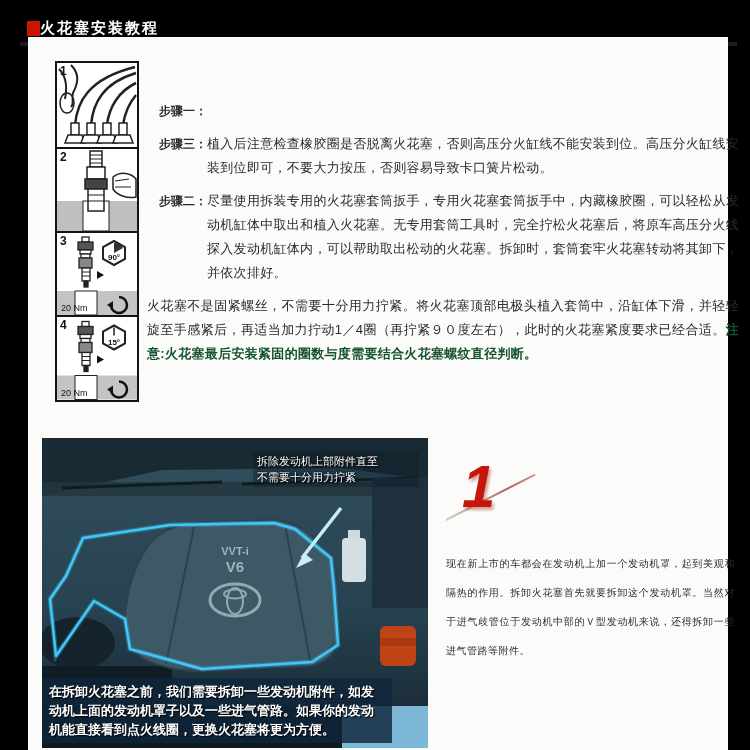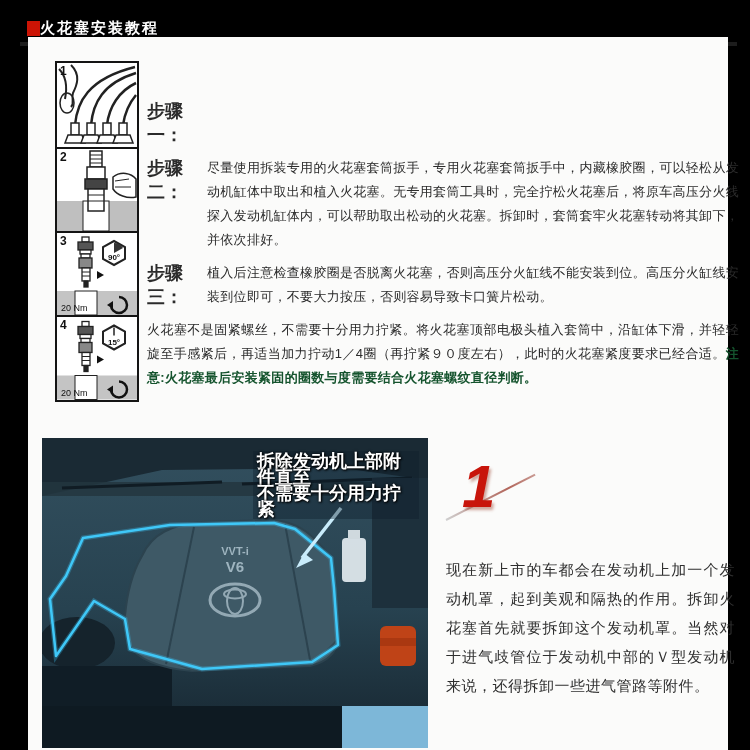--- a/index.html
+++ b/index.html
@@ -17,42 +17,42 @@
   .diagram{position:absolute;left:27px;top:24px;width:84px;}
   .panel{position:relative;width:84px;box-sizing:border-box;border:2px solid #141414;
          background:#fff;margin-top:-2px;}
   .panel:first-child{margin-top:0;}
   .panel svg{display:block;width:100%;height:100%;}
   .panel-num{position:absolute;top:1px;left:3px;font-weight:bold;font-size:12px;color:#111;}
   .panel-torque{position:absolute;bottom:2px;left:4px;font-size:9px;font-weight:normal;color:#111;}
   
   .steps{position:absolute;left:119px;top:62px;width:592px;color:#2b2b2b;}
   .step{display:flex;margin-bottom:9px;}
-  .step-label{flex:none;width:60px;font-weight:bold;font-size:18px;line-height:24px;}
+  .step-label{flex:none;width:60px;font-weight:bold;font-size:12px;line-height:24px;text-align:right;}
   .step-text{flex:1;font-size:13px;line-height:24px;text-align:justify;letter-spacing:.3px;}
   .step-note{color:#14532d;font-weight:bold;}
   
   .photo{position:absolute;left:14px;top:401px;width:386px;height:310px;background:#223c4c;overflow:hidden;}
   .photo svg.scene{position:absolute;left:0;top:0;}
   .callout{position:absolute;top:13px;right:9px;width:158px;padding:2px 4px;
-           background:rgba(14,30,42,.38);color:#fff;font-size:18px;font-weight:bold;
+           background:rgba(14,30,42,.38);color:#fff;font-size:11px;font-weight:normal;
            line-height:16px;text-shadow:1px 1px 2px #000,0 0 3px #000;}
   .caption{position:absolute;left:0;bottom:5px;width:350px;box-sizing:border-box;
            background:rgba(16,38,58,.82);color:#fff;font-weight:bold;font-size:13px;
            line-height:19px;padding:4px 7px;text-shadow:1px 1px 1px #000;}
   
   .side{position:absolute;left:418px;top:420px;width:289px;}
   .big-num{position:relative;height:80px;}
   .big-num .numeral{position:absolute;left:16px;top:0;font-size:60px;line-height:60px;
       font-weight:bold;font-style:italic;color:#c8150b;
       text-shadow:2px 3px 3px rgba(150,60,40,.45);}
   .num-slash{position:absolute;left:0;top:62px;width:100px;height:2px;
       background:linear-gradient(90deg,#cfcfcf 0%,#b2655a 70%,#c99a93 100%);
       transform:rotate(-27deg);transform-origin:left center;}
-  .side-para{margin-top:18px;font-size:15px;line-height:29px;color:#2e2e2e;
+  .side-para{margin-top:12px;font-size:10px;line-height:29px;color:#2e2e2e;
       text-align:justify;letter-spacing:.5px;}
 </style>
 </head>
 <body>
 
 <div class="page">
 
   <div class="header-bar">
     <span class="header-red"></span>
     <span class="header-title">火花塞安装教程</span>
@@ -158,26 +158,26 @@
         </svg>
         <span class="panel-torque">20 Nm</span>
       </div>
     </div>
 
     <div class="steps">
       <div class="step">
         <span class="step-label">步骤一：</span>
       </div>
       <div class="step">
+        <span class="step-label">步骤三：</span>
+        <span class="step-text">植入后注意检查橡胶圈是否脱离火花塞，否则高压分火缸线不能安装到位。高压分火缸线安装到位即可，不要大力按压，否则容易导致卡口簧片松动。</span>
+      </div>
+      <div class="step">
         <span class="step-label">步骤二：</span>
         <span class="step-text">尽量使用拆装专用的火花塞套筒扳手，专用火花塞套筒扳手中，内藏橡胶圈，可以轻松从发动机缸体中取出和植入火花塞。无专用套筒工具时，完全拧松火花塞后，将原车高压分火线探入发动机缸体内，可以帮助取出松动的火花塞。拆卸时，套筒套牢火花塞转动将其卸下，并依次排好。</span>
-      </div>
-      <div class="step">
-        <span class="step-label">步骤三：</span>
-        <span class="step-text">植入后注意检查橡胶圈是否脱离火花塞，否则高压分火缸线不能安装到位。高压分火缸线安装到位即可，不要大力按压，否则容易导致卡口簧片松动。</span>
       </div>
       <div class="step">
         <span class="step-text"><span>火花塞不是固紧螺丝，不需要十分用力拧紧。将火花塞顶部电极头植入套筒中，沿缸体下滑，并轻轻旋至手感紧后，再适当加力拧动1／4圈（再拧紧９０度左右），此时的火花塞紧度要求已经合适。</span><span class="step-note">注意:火花塞最后安装紧固的圈数与度需要结合火花塞螺纹直径判断。</span></span>
       </div>
     </div>
 
     <div class="photo">
       <svg class="scene" width="386" height="310" viewBox="0 0 386 310">
         <defs>
           <linearGradient id="bg" x1="0" y1="0" x2="0" y2="1">
@@ -215,20 +215,21 @@
         <polygon points="41,100 128,87 232,85 253,91 289,120 292,150 296,207 270,224 160,231 88,211 83,181 52,163 14,218 8,161 24,138" fill="none" stroke="#3fc8f8" stroke-width="2.5" stroke-linejoin="round"></polygon>
         <line x1="299" y1="70" x2="260" y2="120" stroke="#c9ecfb" stroke-width="3.5"></line>
         <polygon points="254,130 262,115 271,122" fill="#c9ecfb"></polygon>
       </svg>
 
       <div class="callout">
         <span>拆除发动机上部附件直至</span><br>
         <span>不需要十分用力拧紧</span>
       </div>
 
+      <div class="caption">在拆卸火花塞之前，我们需要拆卸一些发动机附件，如发动机上面的发动机罩子以及一些进气管路。如果你的发动机能直接看到点火线圈，更换火花塞将更为方便。</div>
     </div>
 
     <div class="side">
       <div class="big-num">
         <span class="num-slash"></span>
         <span class="numeral">1</span>
       </div>
       <div class="side-para">现在新上市的车都会在发动机上加一个发动机罩，起到美观和隔热的作用。拆卸火花塞首先就要拆卸这个发动机罩。当然对于进气歧管位于发动机中部的Ｖ型发动机来说，还得拆卸一些进气管路等附件。</div>
     </div>
 

